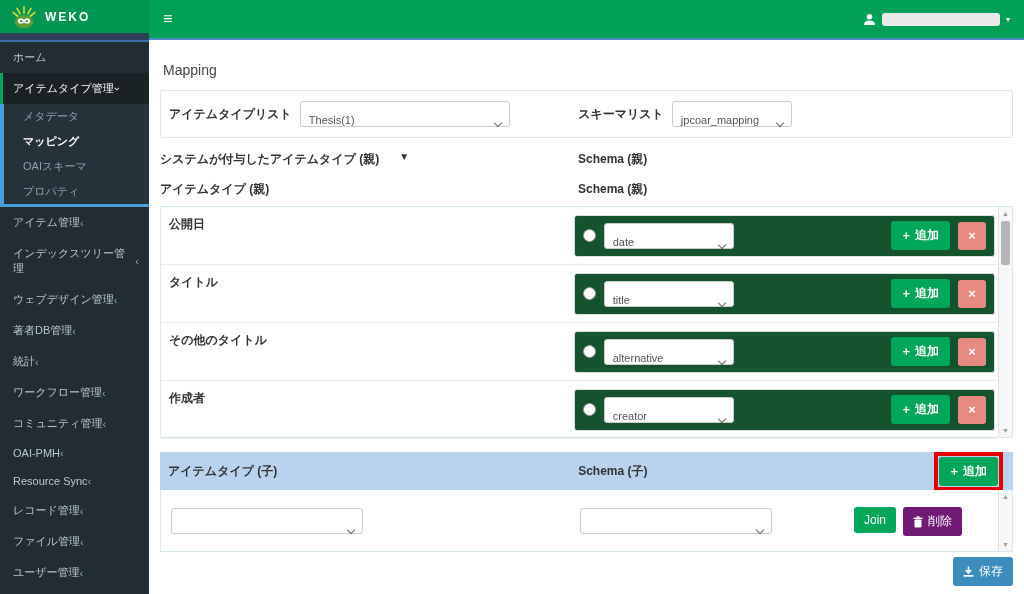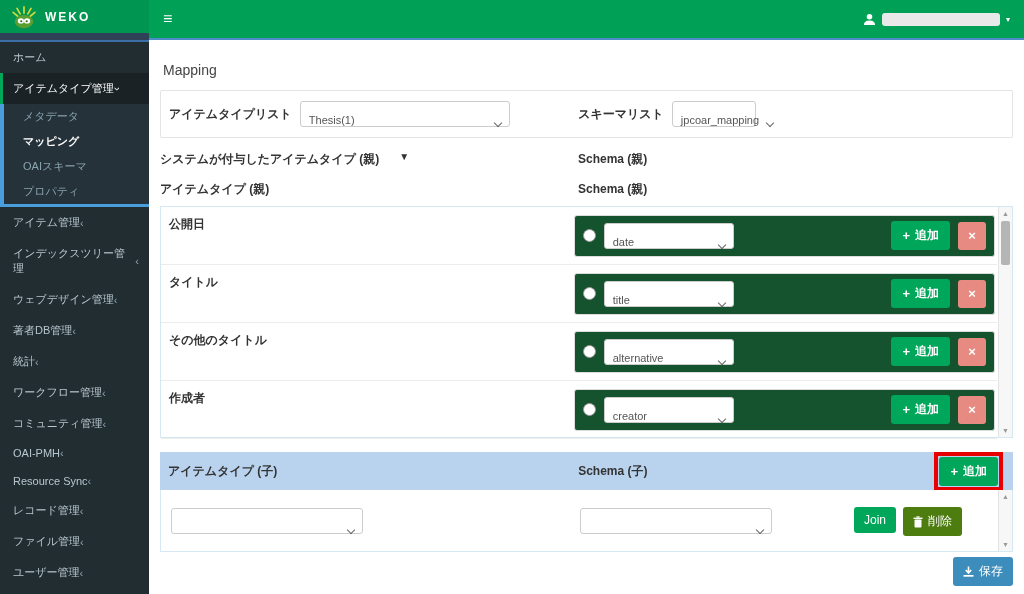--- a/index.html
+++ b/index.html
@@ -86,21 +86,21 @@
   .cb-left { width:49%; font-weight:bold; font-size:12px; color:#333; }
   .cb-right { flex:1; font-weight:bold; font-size:12px; color:#333; }
   .red-box { border:4px solid #e60000; padding:1px; margin-left:auto; margin-right:2px; }
 
   .child-body { margin:0 11px; border:1px solid #d6e9f2; border-top:none;
     height:62px; position:relative; background:#fff; }
   .child-row { position:absolute; left:0; right:14px; top:0; bottom:0; }
   .cselect1 { position:absolute; left:10px; top:18px; width:192px; }
   .cselect2 { position:absolute; left:50%; top:18px; width:192px; }
   .btn-join { position:absolute; right:102px; top:17px; background:#00a65a; padding:6px 10px; }
-  .btn-del { position:absolute; right:36px; top:17px; background:#4d7c0f; padding:6px 10px; }
+  .btn-del { position:absolute; right:36px; top:17px; background:#701a75; padding:6px 10px; }
   .save-wrap { margin:5px 11px 0; text-align:right; }
   .btn-save { background:#3c8dbc; padding:6px 10px; }
   .icon-svg { display:block; }
 </style>
 </head>
 <body>
 
 <div class="page">
 
   <div class="logo-block">
@@ -218,21 +218,21 @@
     <div class="filter-panel">
       <div class="f-left">
         <span class="f-label">アイテムタイプリスト</span>
         <span class="fselect" style="width:210px">
           <span>Thesis(1)</span>
           <span class="chevron"></span>
         </span>
       </div>
       <div class="f-right">
         <span class="f-label">スキーマリスト</span>
-        <span class="fselect" style="width:84px">
+        <span class="fselect" style="width:120px">
           <span>jpcoar_mapping</span>
           <span class="chevron"></span>
         </span>
       </div>
     </div>
 
     <div class="hline">
       <div class="hl-left">
         <span>システムが付与したアイテムタイプ (親)</span>
         <span class="caret-glyph">▼</span>

